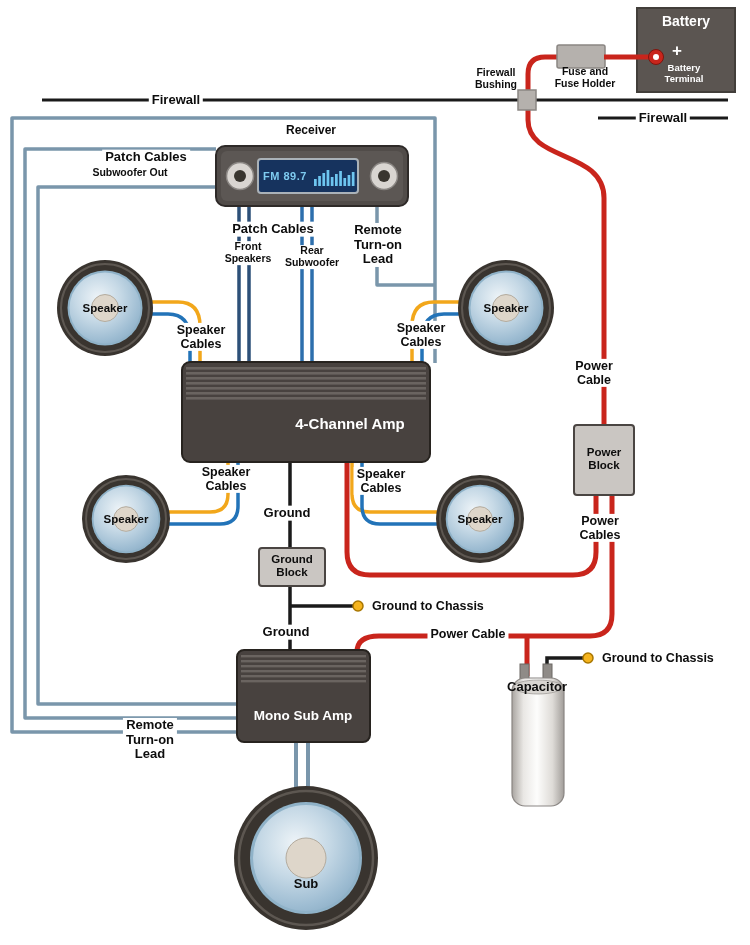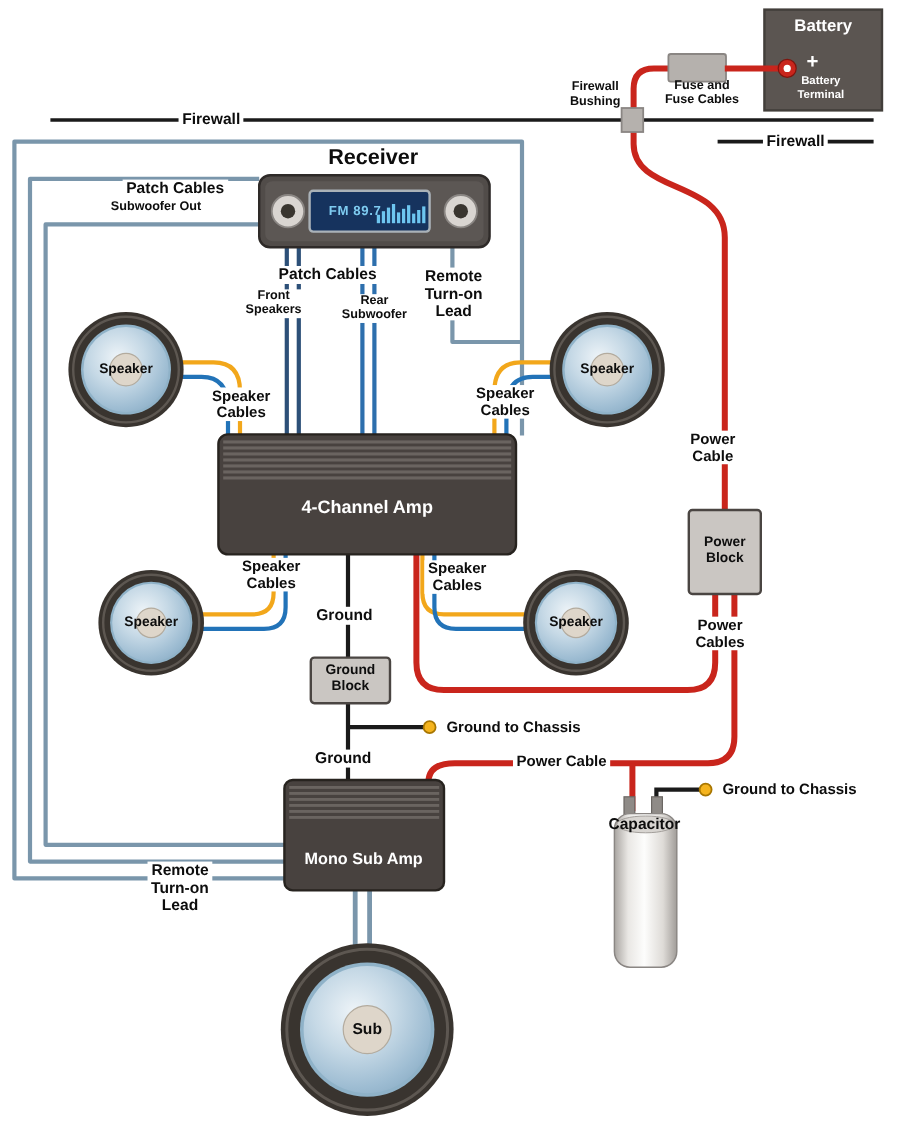--- a/index.html
+++ b/index.html
@@ -10,21 +10,21 @@
   .stage svg { position:absolute; left:0; top:0; }
   .lbl {
     position:absolute; transform:translate(-50%,-50%);
     font-weight:bold; font-size:13px; color:#0d0d0d;
     text-align:center; line-height:1.13; white-space:pre-line;
   }
   .bg   { background:#ffffff; padding:0 3px; }
   .sm   { font-size:10.5px; }
   .xs   { font-size:9.5px; line-height:1.12; }
   .md   { font-size:12.5px; }
-  .lg   { font-size:15px; }
+  .lg   { font-size:15px;margin-left:44px; }
   .mdlg { font-size:13.5px; }
   .white{ color:#ffffff; }
   .left { transform:translate(0,-50%); text-align:left; }
   .plus { font-size:17px; }
   .display-text { color:#7ecbf0; font-size:11px; letter-spacing:0.5px; }
 </style>
 </head>
 <body>
 
 <div class="stage">
@@ -193,56 +193,56 @@
       <rect x="512" y="678" width="52" height="128" rx="13" fill="url(#capG)" stroke="#8a8683" stroke-width="1.2"></rect>
       <ellipse cx="538" cy="687" rx="24" ry="7" fill="#d8d5d1" stroke="#a09c98" stroke-width="0.8"></ellipse>
     </g>
   </svg>
 
   <div class="lbl bg" style="left:176px;top:100px">Firewall</div>
   <div class="lbl bg" style="left:663px;top:118px">Firewall</div>
   <div class="lbl sm" style="left:496px;top:79px">Firewall
 Bushing</div>
   <div class="lbl sm" style="left:585px;top:78px">Fuse and
-Fuse Cables</div>
+Fuse Holder</div>
 
   <div class="lbl white" style="left:686px;top:22px;font-size:14px">Battery</div>
   <div class="lbl white plus" style="left:677px;top:51px">+</div>
   <div class="lbl white xs" style="left:684px;top:74px">Battery
 Terminal</div>
 
-  <div class="lbl" style="left:311px;top:131px;font-size:18px">Receiver</div>
-  <div class="lbl left display-text" style="left:274px;top:176px">FM 89.7</div>
+  <div class="lbl" style="left:311px;top:131px;font-size:12px">Receiver</div>
+  <div class="lbl left display-text" style="left:263px;top:176px">FM 89.7</div>
 
   <div class="lbl bg" style="left:146px;top:157px">Patch Cables</div>
   <div class="lbl bg sm" style="left:130px;top:173px">Subwoofer Out</div>
 
   <div class="lbl bg" style="left:273px;top:229px">Patch Cables</div>
-  <div class="lbl bg sm" style="left:228px;top:253px">Front
+  <div class="lbl bg sm" style="left:248px;top:253px">Front
 Speakers</div>
   <div class="lbl bg sm" style="left:312px;top:257px">Rear
 Subwoofer</div>
   <div class="lbl bg" style="left:378px;top:245px">Remote
 Turn-on
 Lead</div>
 
   <div class="lbl bg md" style="left:201px;top:337px">Speaker
 Cables</div>
   <div class="lbl bg md" style="left:421px;top:335px">Speaker
 Cables</div>
   <div class="lbl bg md" style="left:226px;top:479px">Speaker
 Cables</div>
   <div class="lbl bg md" style="left:381px;top:481px">Speaker
 Cables</div>
 
   <div class="lbl" style="left:105px;top:308px;font-size:11.5px">Speaker</div>
   <div class="lbl" style="left:506px;top:308px;font-size:11.5px">Speaker</div>
   <div class="lbl" style="left:126px;top:519px;font-size:11.5px">Speaker</div>
   <div class="lbl" style="left:480px;top:519px;font-size:11.5px">Speaker</div>
-  <div class="lbl" style="left:306px;top:858px">Sub</div>
+  <div class="lbl" style="left:306px;top:884px">Sub</div>
 
   <div class="lbl white lg" style="left:306px;top:424px">4-Channel Amp</div>
   <div class="lbl white mdlg" style="left:303px;top:716px">Mono Sub Amp</div>
 
   <div class="lbl bg" style="left:287px;top:513px">Ground</div>
   <div class="lbl" style="left:292px;top:566px;font-size:11.5px">Ground
 Block</div>
   <div class="lbl left md" style="left:372px;top:606px">Ground to Chassis</div>
   <div class="lbl bg" style="left:286px;top:632px">Ground</div>
   <div class="lbl left md" style="left:602px;top:658px">Ground to Chassis</div>

